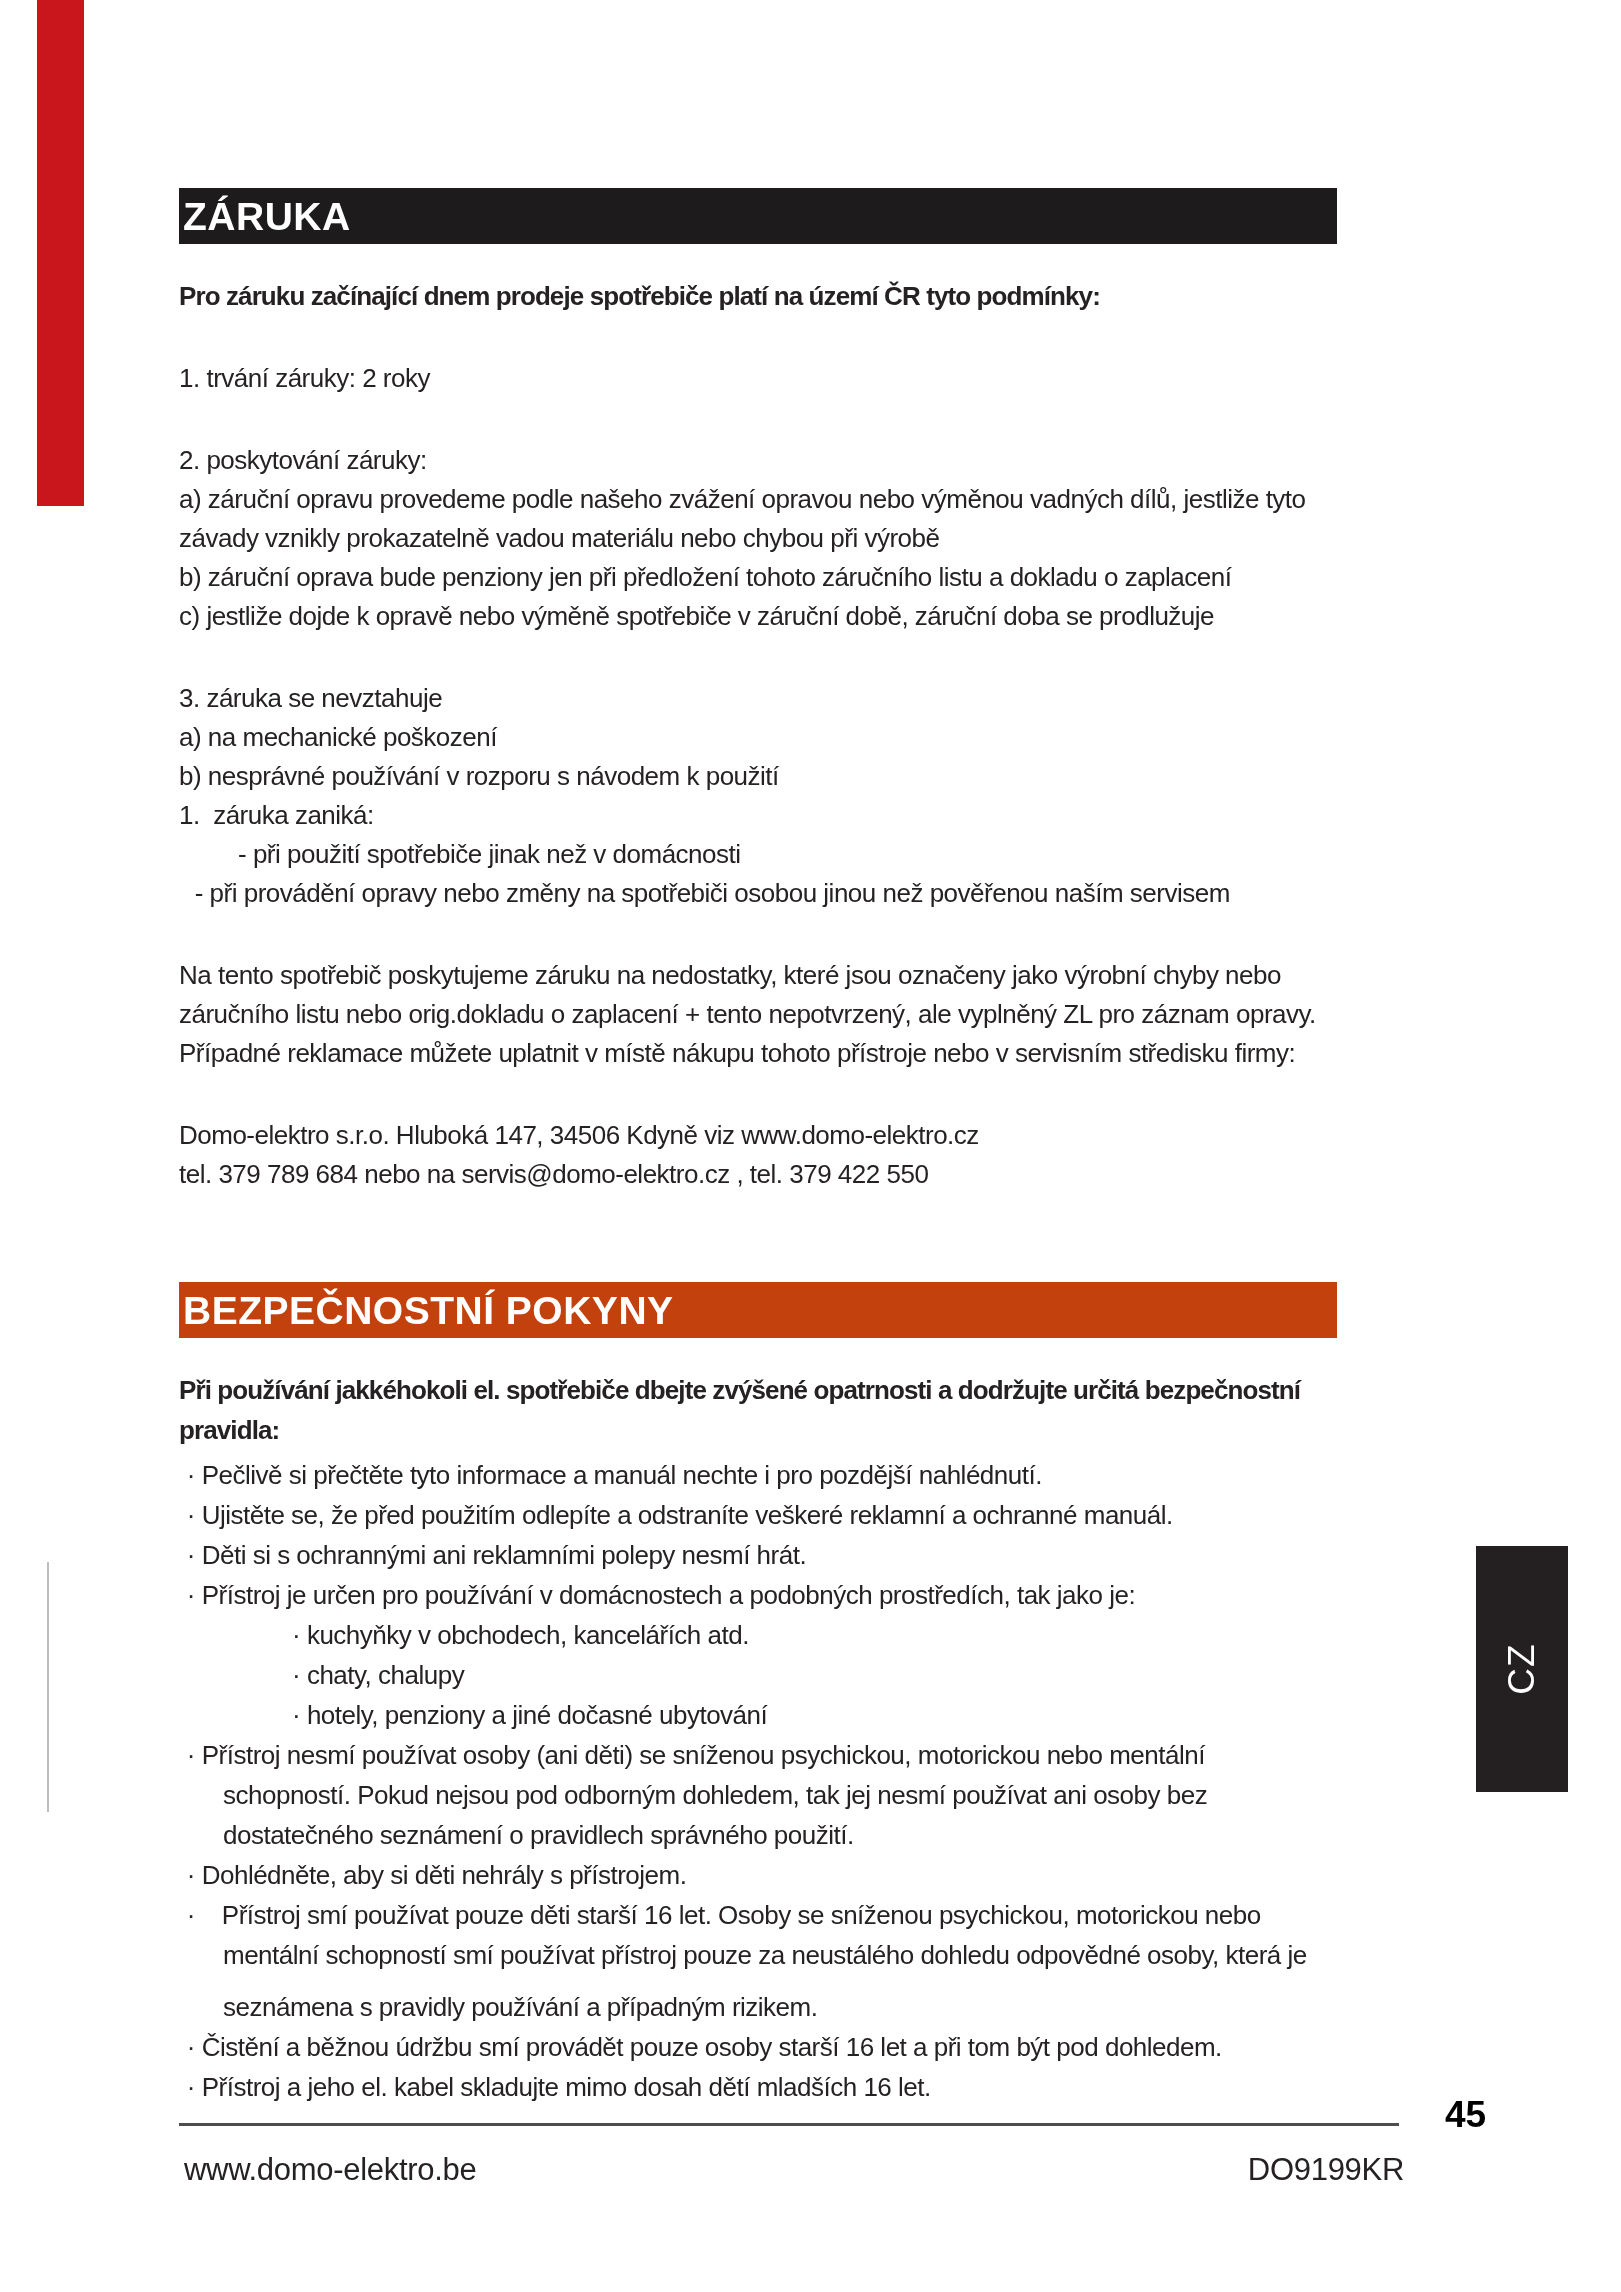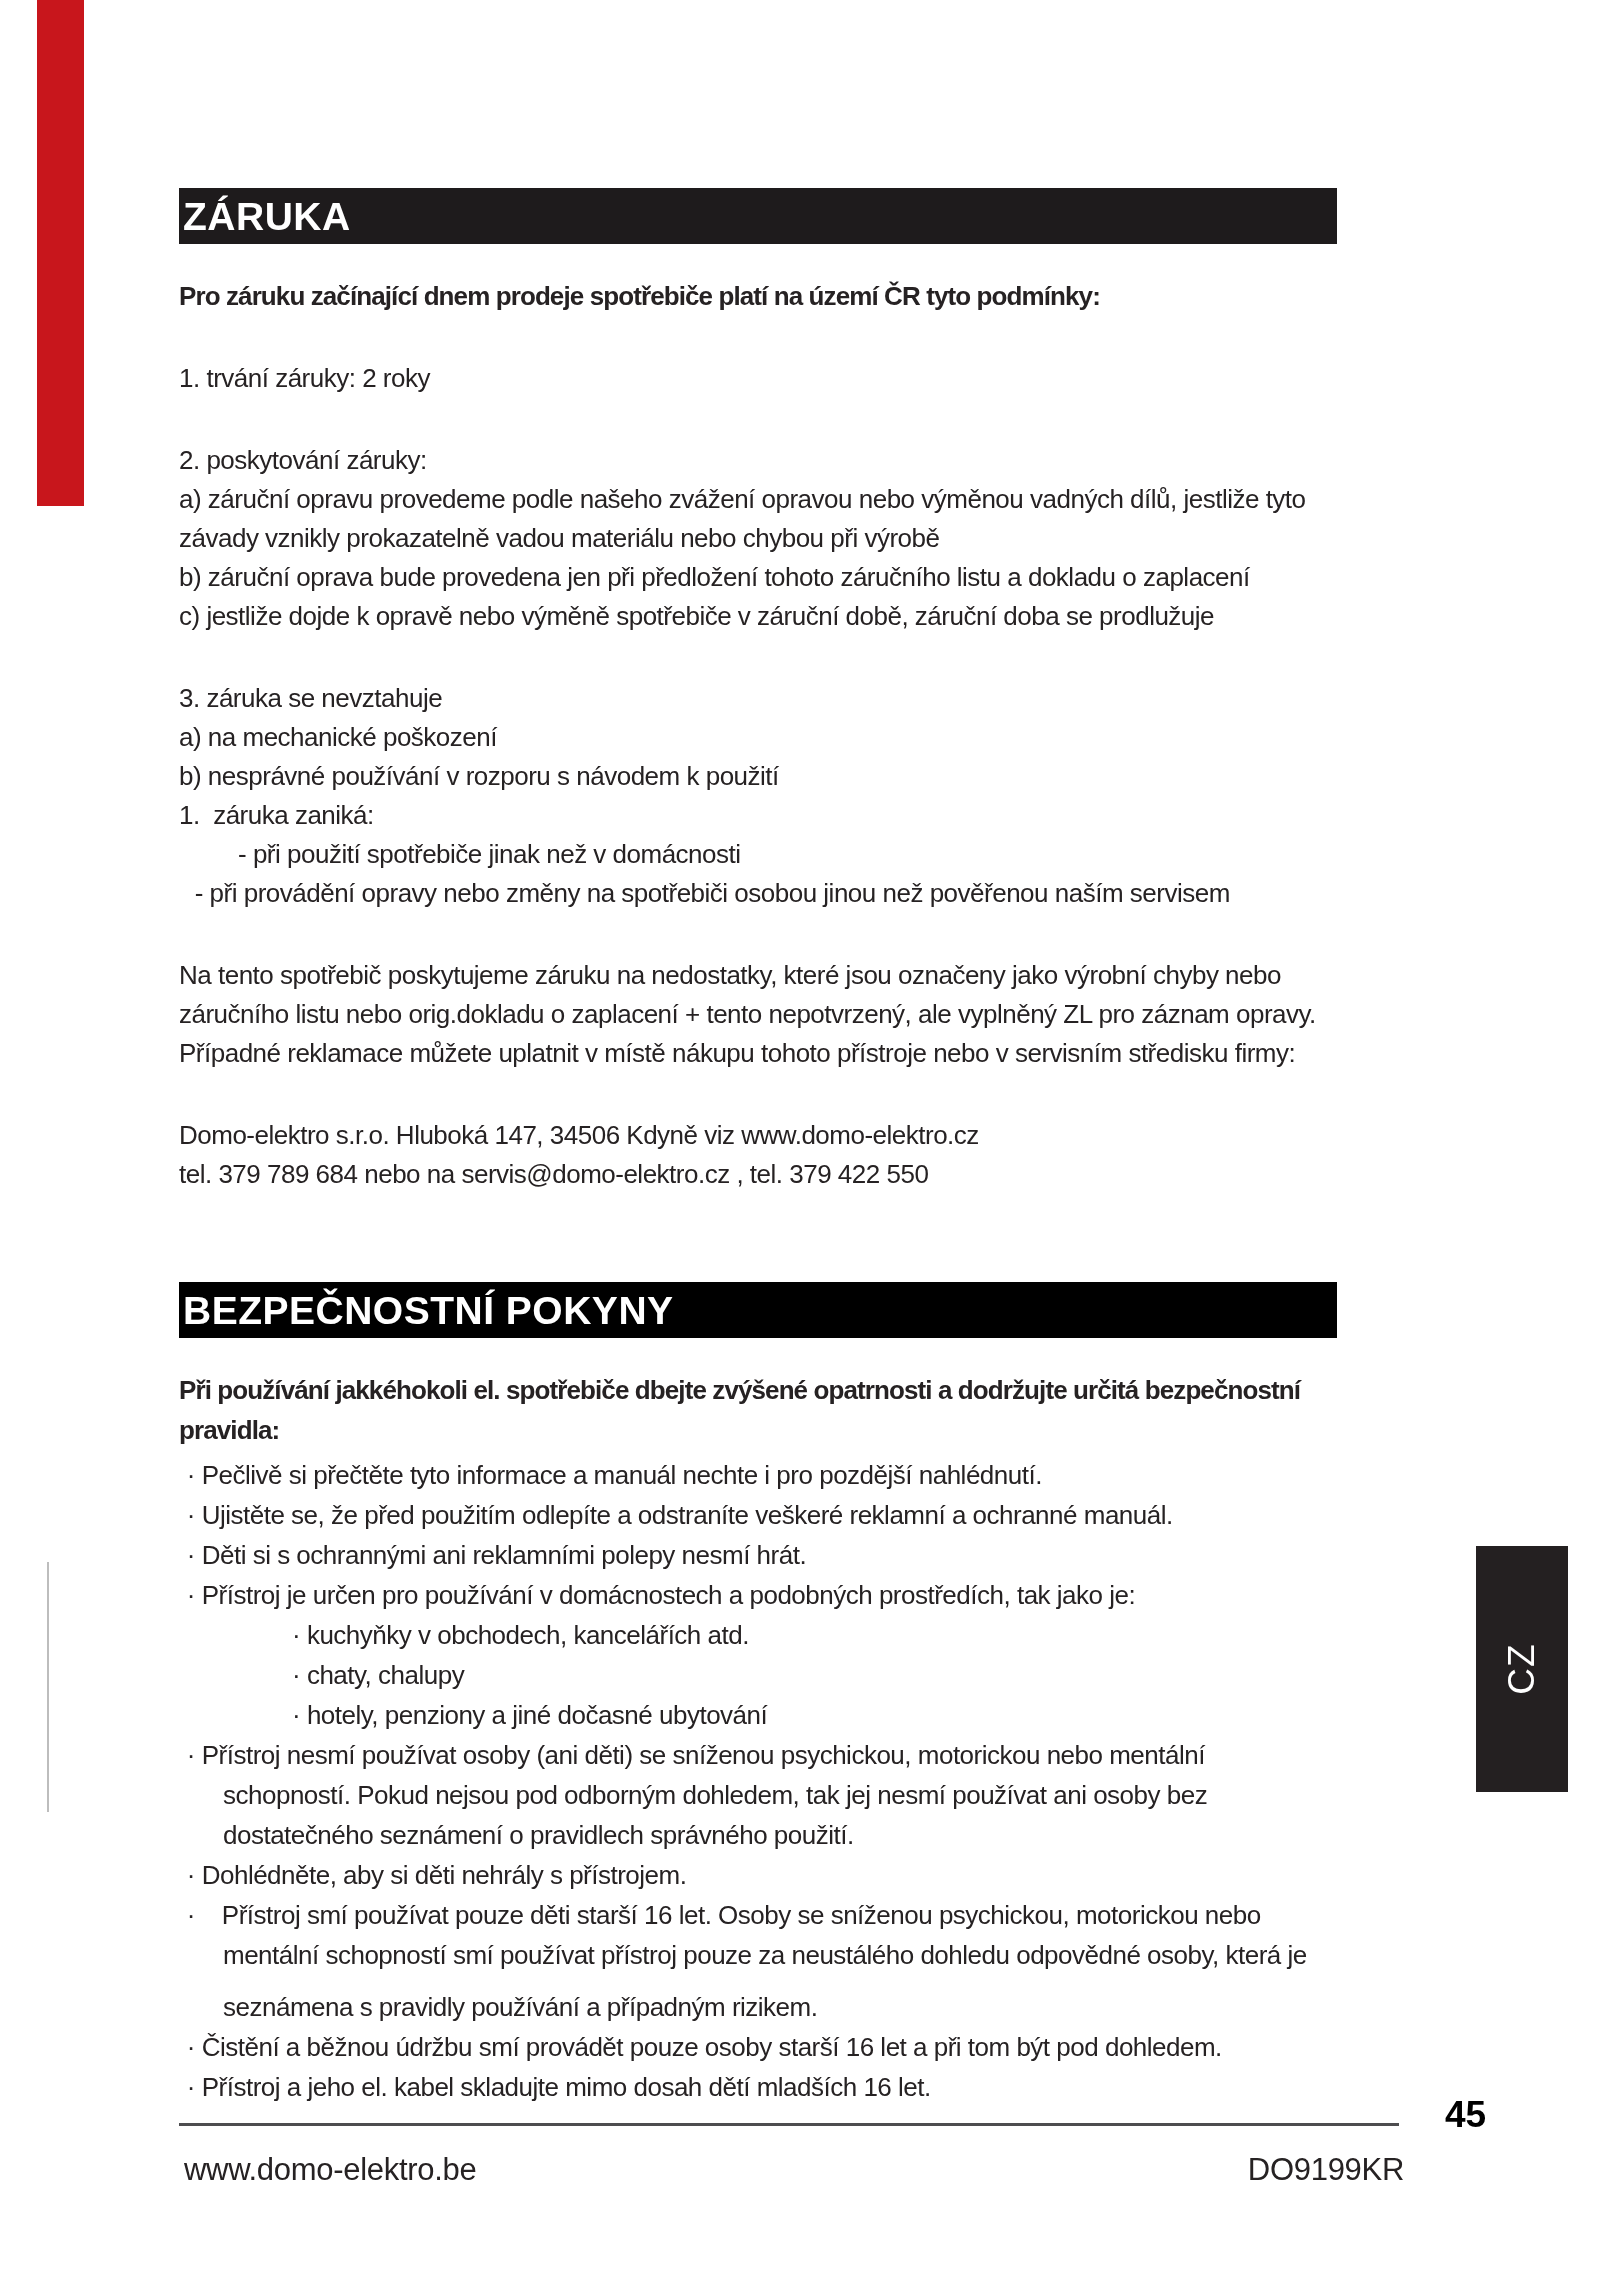--- a/index.html
+++ b/index.html
@@ -57,21 +57,21 @@
       <div class="block bold">
         <div class="line">Pro záruku začínající dnem prodeje spotřebiče platí na území ČR tyto podmínky:</div>
       </div>
       <div class="block gap">
         <div class="line">1. trvání záruky: 2 roky</div>
       </div>
       <div class="block gap">
         <div class="line">2. poskytování záruky:</div>
         <div class="line">a) záruční opravu provedeme podle našeho zvážení opravou nebo výměnou vadných dílů, jestliže tyto</div>
         <div class="line">závady vznikly prokazatelně vadou materiálu nebo chybou při výrobě</div>
-        <div class="line">b) záruční oprava bude provedena jen při předložení tohoto záručního listu a dokladu o zaplacení</div>
+        <div class="line">b) záruční oprava bude penziony jen při předložení tohoto záručního listu a dokladu o zaplacení</div>
         <div class="line">c) jestliže dojde k opravě nebo výměně spotřebiče v záruční době, záruční doba se prodlužuje</div>
       </div>
       <div class="block gap">
         <div class="line">3. záruka se nevztahuje</div>
         <div class="line">a) na mechanické poškození</div>
         <div class="line">b) nesprávné používání v rozporu s návodem k použití</div>
         <div class="line">1.  záruka zaniká:</div>
         <div class="line" style="padding-left: 59px;">- při použití spotřebiče jinak než v domácnosti</div>
         <div class="line" style="padding-left: 15.7px;">- při provádění opravy nebo změny na spotřebiči osobou jinou než pověřenou naším servisem</div>
       </div>
@@ -79,21 +79,21 @@
         <div class="line">Na tento spotřebič poskytujeme záruku na nedostatky, které jsou označeny jako výrobní chyby nebo</div>
         <div class="line">záručního listu nebo orig.dokladu o zaplacení + tento nepotvrzený, ale vyplněný ZL pro záznam opravy.</div>
         <div class="line">Případné reklamace můžete uplatnit v místě nákupu tohoto přístroje nebo v servisním středisku firmy:</div>
       </div>
       <div class="block gap">
         <div class="line">Domo-elektro s.r.o. Hluboká 147, 34506 Kdyně viz www.domo-elektro.cz</div>
         <div class="line">tel. 379 789 684 nebo na servis@domo-elektro.cz , tel. 379 422 550</div>
       </div>
     </div>
 
-  <div class="section-bar" id="bar2" style="background: #000000;">BEZPEČNOSTNÍ POKYNY</div>
+  <div class="section-bar" id="bar2" style="background: #c2410c;">BEZPEČNOSTNÍ POKYNY</div>
 
   <div class="text-col" id="col2">
       <div class="block bold">
         <div class="line">Při používání jakkéhokoli el. spotřebiče dbejte zvýšené opatrnosti a dodržujte určitá bezpečnostní</div>
         <div class="line">pravidla:</div>
       </div>
       <div class="block gap-sm">
         <div class="line" style="padding-left: 7.8px;">· Pečlivě si přečtěte tyto informace a manuál nechte i pro pozdější nahlédnutí.</div>
         <div class="line" style="padding-left: 7.8px;">· Ujistěte se, že před použitím odlepíte a odstraníte veškeré reklamní a ochranné manuál.</div>
         <div class="line" style="padding-left: 7.8px;">· Děti si s ochrannými ani reklamními polepy nesmí hrát.</div>

